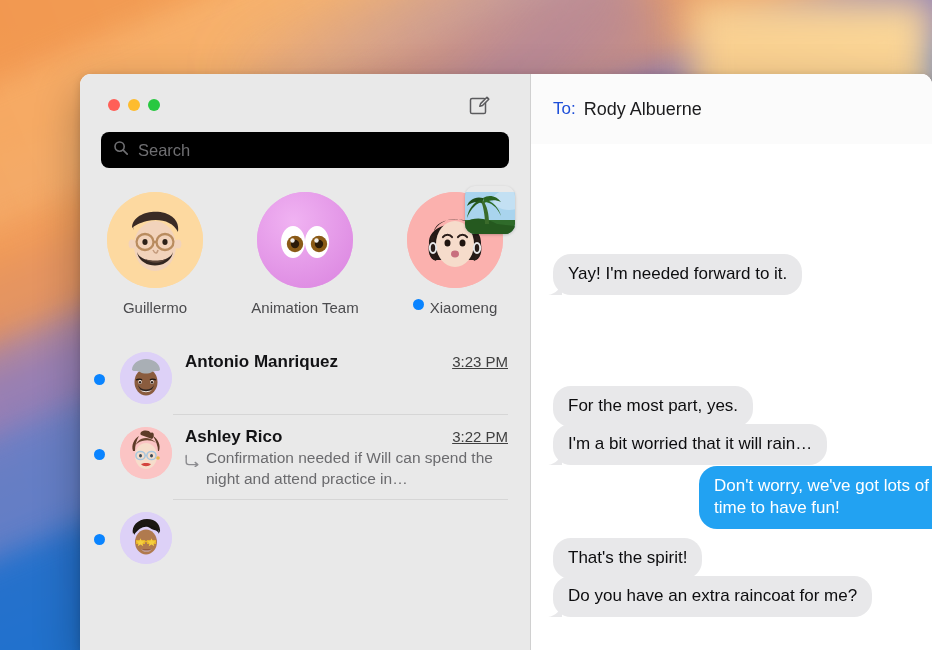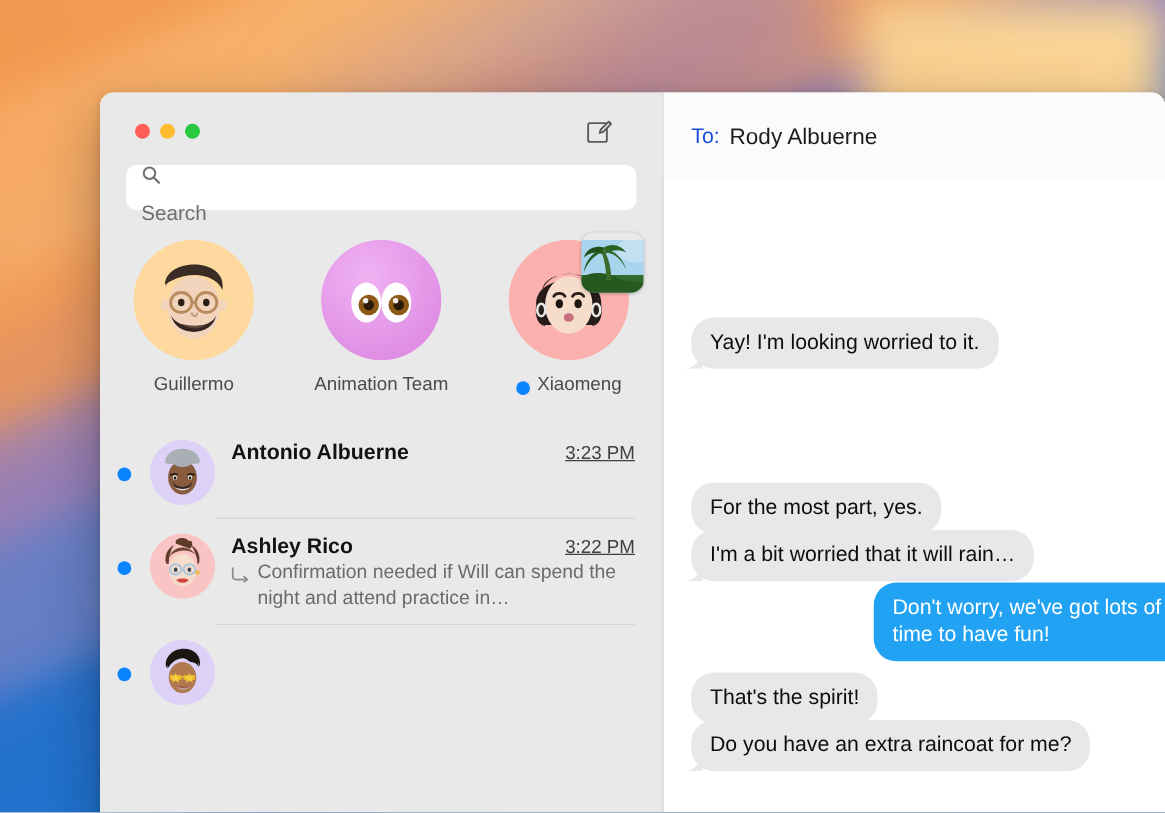--- a/index.html
+++ b/index.html
@@ -78,44 +78,43 @@
   .l-yellow{ background:#febc2e; }
   .l-green{ background:#28c840; }
 
   .compose-btn{
     position:absolute; right:38px; top:20px;
     width:24px; height:24px; cursor:pointer;
   }
 
   .search-wrap{ padding:0 21px; flex:0 0 auto; }
   .search-field{
-    height:36px; border-radius:8px; background:#ffffff;
-    display:flex; padding:0 12px; gap:9px;
+    height:36px; border-radius:8px; background:#000000;
+    display:flex; align-items:center; padding:0 12px; gap:9px;
     cursor:text;
-    flex-direction:column;
   }
   .search-text{ font-size:16.5px; color:#6f6f72; }
 
   
   .pinned{
     display:flex; padding:24px 0 0 0; flex:0 0 auto;
     justify-content:space-around;
   }
   .pin{
     width:146px; display:flex; flex-direction:column;
     align-items:center; cursor:pointer; position:relative;
   }
   .pin-av{
     width:96px; height:96px; border-radius:50%;
     position:relative; display:flex; align-items:center; justify-content:center;
     font-size:64px; line-height:1; overflow:visible;
   }
   .pin-label{
     margin-top:11px; font-size:15px; color:#4b4b4e;
-    display:flex; align-items:flex-end; gap:6px; white-space:nowrap;
+    display:flex; align-items:flex-start; gap:6px; white-space:nowrap;
   }
   .unread-dot{ width:11px; height:11px; border-radius:50%; background:#0a84ff; flex:0 0 11px; }
   .photo-badge{
     position:absolute; right:-12px; top:-6px;
     width:50px; height:48px; border-radius:10px; overflow:hidden;
     box-shadow:0 1px 3px rgba(0,0,0,.22);
   }
 
   
   .convo-list{ margin-top:24px; flex:1 1 auto; overflow:hidden; }
@@ -317,21 +316,21 @@
               <path d="M30 28 C31 27 34 27 36 28" stroke="#1e1714" stroke-width="1.3" fill="none"></path>
               <ellipse cx="20" cy="30" rx="1.7" ry="2" fill="#ffffff"></ellipse>
               <ellipse cx="32" cy="30" rx="1.7" ry="2" fill="#ffffff"></ellipse>
               <ellipse cx="20" cy="30.3" rx="1.1" ry="1.4" fill="#2b1d15"></ellipse>
               <ellipse cx="32" cy="30.3" rx="1.1" ry="1.4" fill="#2b1d15"></ellipse>
               <path d="M20 38 C23 41 29 41 32 38 C29 39.5 23 39.5 20 38Z" fill="#e8e2de"></path>
             </svg>
           </div>
           <div class="c-body">
             <div class="c-top">
-              <span class="c-name">Antonio Albuerne</span>
+              <span class="c-name">Antonio Manriquez</span>
               <span class="c-time">3:23 PM</span>
             </div>
           </div>
         </div>
         <div class="sep"></div>
 
         <div class="convo">
           <div class="dot-col">
             <div class="c-dot"></div>
           </div>
@@ -397,21 +396,21 @@
 
     <div id="pane">
       <div class="pane-header">
         <span class="to-label">To:</span>
         <span class="to-name">Rody Albuerne</span>
       </div>
 
       <div class="thread">
 
         <div class="bubble b-in" style="left:22px; top:110px;">
-          <span>Yay! I'm looking worried to it.</span>
+          <span>Yay! I'm needed forward to it.</span>
           <svg width="14" height="17" style="position:absolute;left:-5px;bottom:-0.5px;">
             <path d="M14,17 L14,2 C13,10 8,16 0,17 Z" fill="#e8e8ea"></path>
           </svg>
         </div>
 
         <div class="bubble b-in" style="left:22px; top:280px;">
           <span>I'm a bit worried that it will rain…</span>
           <svg width="14" height="17" style="position:absolute;left:-5px;bottom:-0.5px;">
             <path d="M14,17 L14,2 C13,10 8,16 0,17 Z" fill="#e8e8ea"></path>
           </svg>

